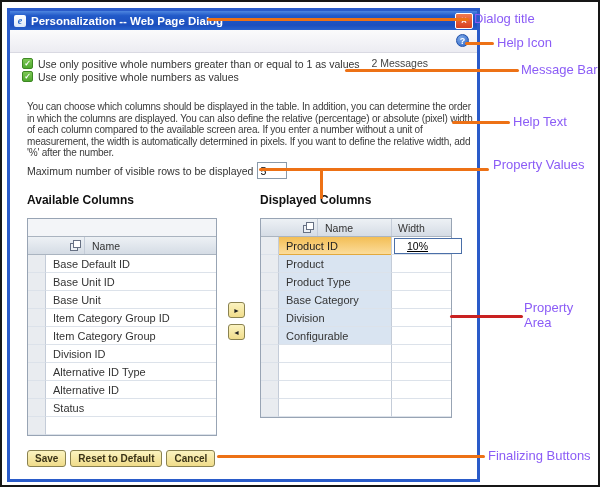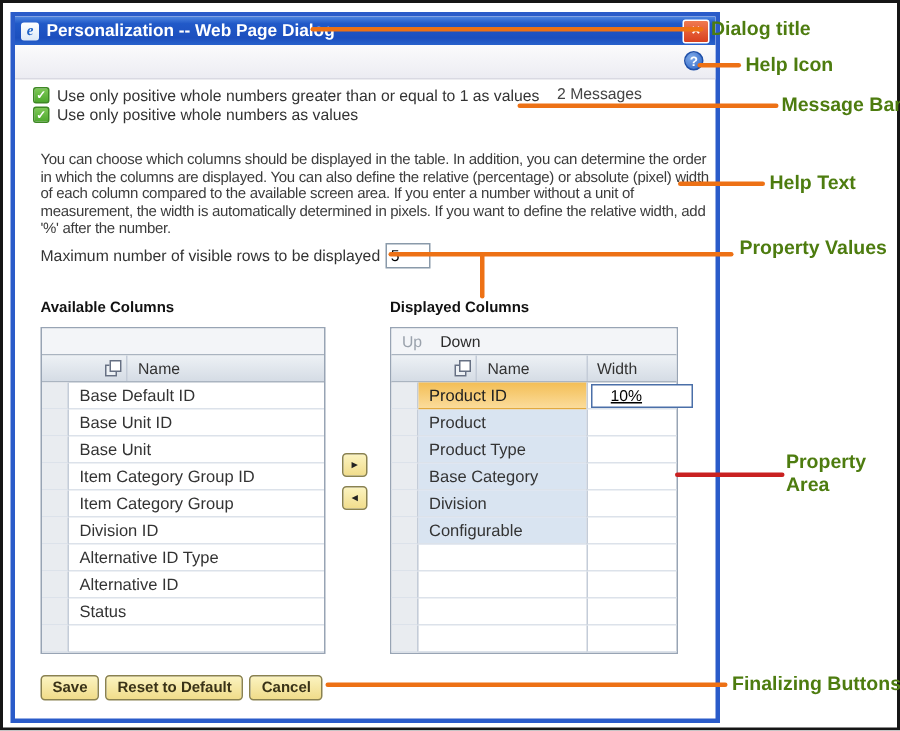--- a/index.html
+++ b/index.html
@@ -31,21 +31,21 @@
   .chk{width:11px;height:11px;border-radius:2px;background:linear-gradient(#7DC855,#4EA82E);border:1px solid #3E8824;
        box-sizing:border-box;color:#fff;font:bold 8px "Liberation Sans",sans-serif;text-align:center;line-height:9px;flex:0 0 auto;}
   .msg-count{position:absolute;right:49px;top:46px;font-size:10.5px;color:#444;cursor:pointer;}
 
   .helptext{position:absolute;left:17px;top:90px;width:447px;font-size:10px;letter-spacing:-0.2px;
             line-height:11.5px;color:#3c3c3c;}
 
   .maxrows{position:absolute;left:17px;top:151px;display:flex;align-items:center;gap:4px;font-size:10.5px;color:#333;white-space:nowrap;justify-content:center;}
   .maxrows input{width:24px;height:15px;border:1px solid #8A9AAA;font:10.5px "Liberation Sans",sans-serif;padding:0 2px;box-sizing:content-box;}
 
-  .sec-label{position:absolute;top:189px;font-size:10px;font-weight:bold;color:#111;}
+  .sec-label{position:absolute;top:182px;font-size:12px;font-weight:bold;color:#111;}
 
   .tbl{position:absolute;top:207px;border:1px solid #98A4B4;background:#fff;box-sizing:border-box;}
   .tbl-toolbar{height:18px;background:#F3F5F8;border-bottom:1px solid #AAB4C0;box-sizing:border-box;
                display:flex;align-items:center;gap:12px;padding-left:7px;font-size:10.5px;}
   .btn-up{color:#9AA2AC;cursor:default;}
   .btn-down{color:#2a2a2a;cursor:pointer;}
   .trow{display:flex;height:18px;box-sizing:border-box;}
   .thead{background:linear-gradient(#EDF1F5,#D5DCE5);border-bottom:1px solid #AAB4C0;font-size:10.5px;color:#333;padding-left:39px;}
   .c-sel{width:18px;flex:0 0 auto;border-right:1px solid #C4CCD8;box-sizing:border-box;background:#E9ECF0;
          display:flex;align-items:center;justify-content:center;}
@@ -68,21 +68,21 @@
   .arrows{position:absolute;left:218px;top:291px;width:20px;}
   .arrow-btn{width:17px;height:16px;margin-bottom:6px;border:1px solid #8A8250;border-radius:3px;
              background:linear-gradient(#FBF3C0,#F1DD8C);color:#222;font-size:7px;text-align:center;line-height:15px;
              box-sizing:border-box;cursor:pointer;}
 
   .footer{position:absolute;left:17px;top:439px;display:flex;gap:4px;}
   .f-btn{height:17px;border:1px solid #8A8250;border-radius:3px;background:linear-gradient(#FBF3C0,#F0DC8A);
          color:#3A3318;font:bold 10px "Liberation Sans",sans-serif;padding:0 7px;line-height:15px;cursor:pointer;white-space:nowrap;}
 
   
-  .ann{position:absolute;font-weight:bold;font-size:13px;color:#4d7c0f;white-space:nowrap;}
+  .ann{position:absolute;font-weight:normal;font-size:13px;color:#8b5cf6;white-space:nowrap;}
   .ann-wrap{white-space:normal;line-height:15px;}
   .aline{position:absolute;height:3px;background:#ED7115;border-radius:2px;}
   .aline-v{position:absolute;width:3px;background:#ED7115;border-radius:2px;}
   .aline-red{position:absolute;height:3px;background:#C92121;border-radius:2px;}
 </style>
 </head>
 <body>
 
 <div class="stage">
 
@@ -168,24 +168,20 @@
             <span class="c-name"></span>
           </div>
       </div>
 
       <div class="arrows">
         <div class="arrow-btn">►</div>
         <div class="arrow-btn">◄</div>
       </div>
 
       <div class="tbl" style="left:250px;width:192px;">
-        <div class="tbl-toolbar">
-          <span class="btn-up">Up</span>
-          <span class="btn-down">Down</span>
-        </div>
         <div class="trow thead">
           <span class="c-sel">
               <i class="copy-ico"></i>
             </span>
           <span class="c-name">Name</span>
           <span class="c-width">Width</span>
         </div>
         <div class="trow drow selrow">
           <span class="c-sel"></span>
           <span class="c-name">Product ID</span>

